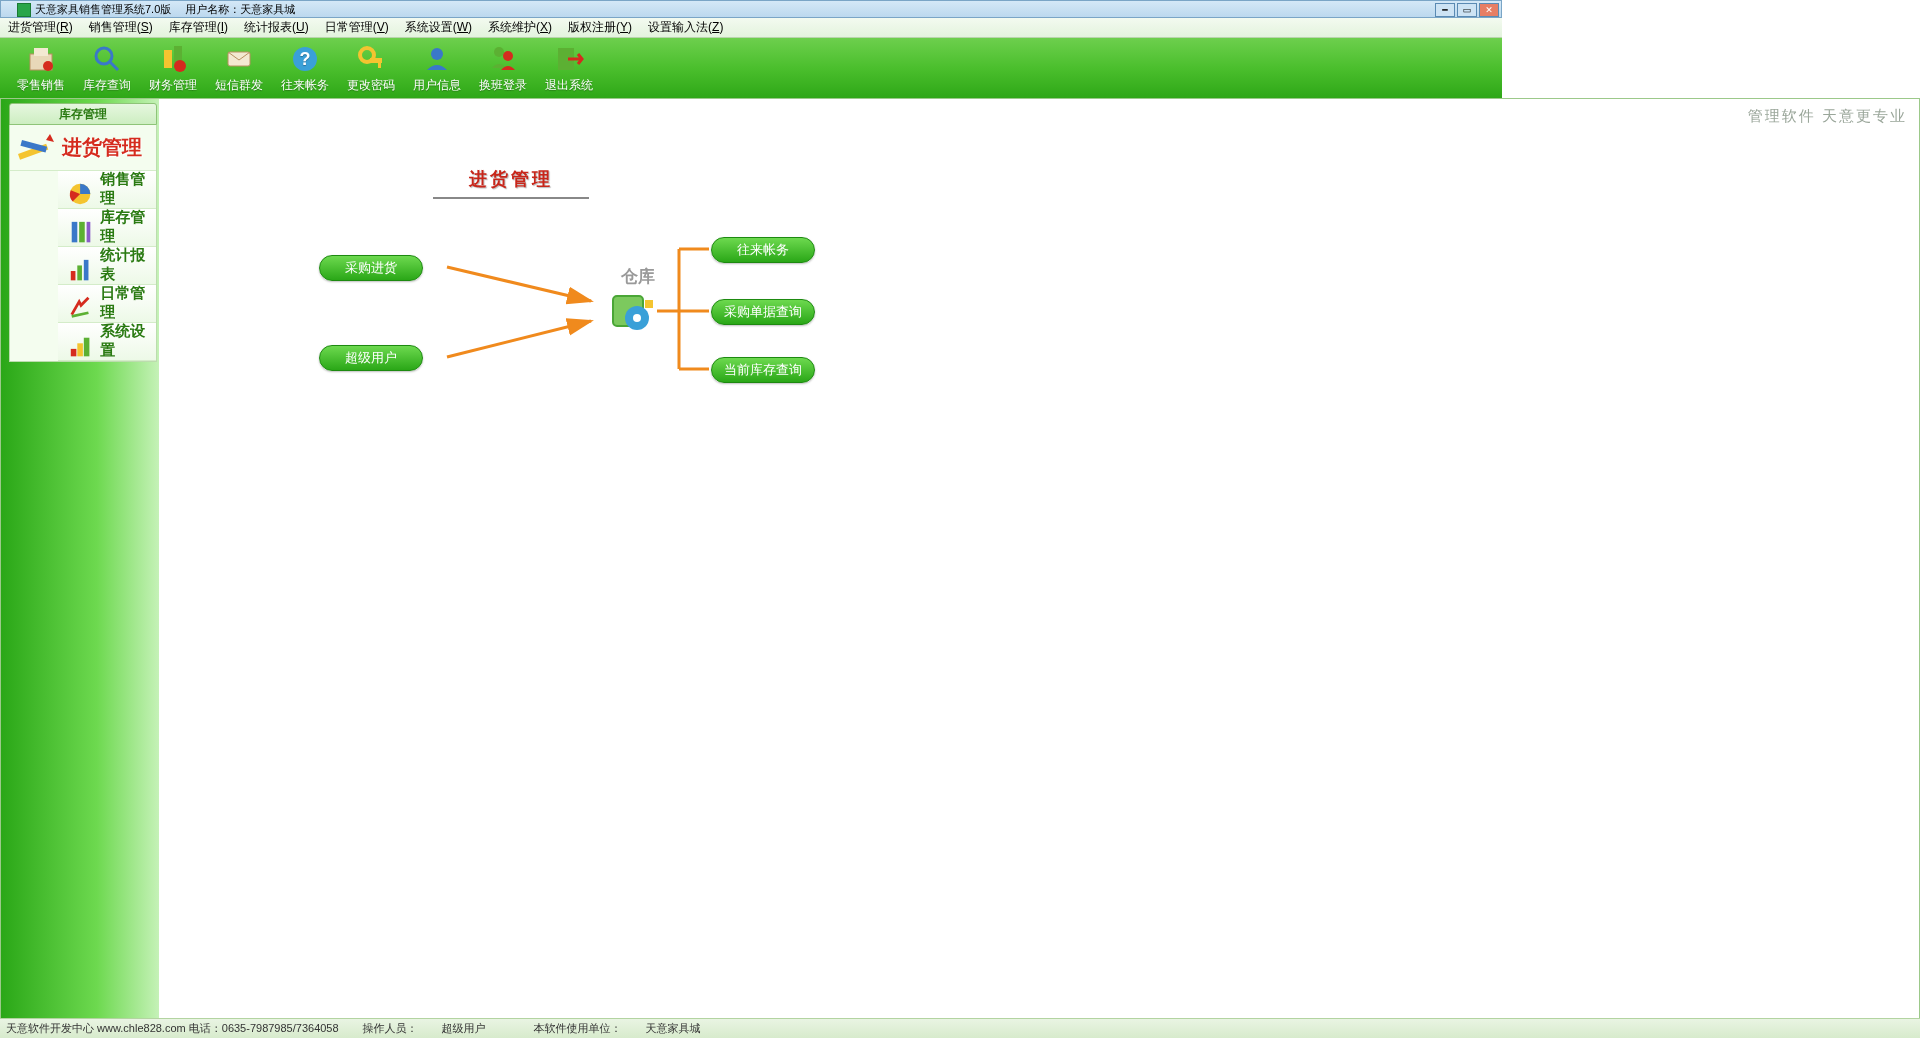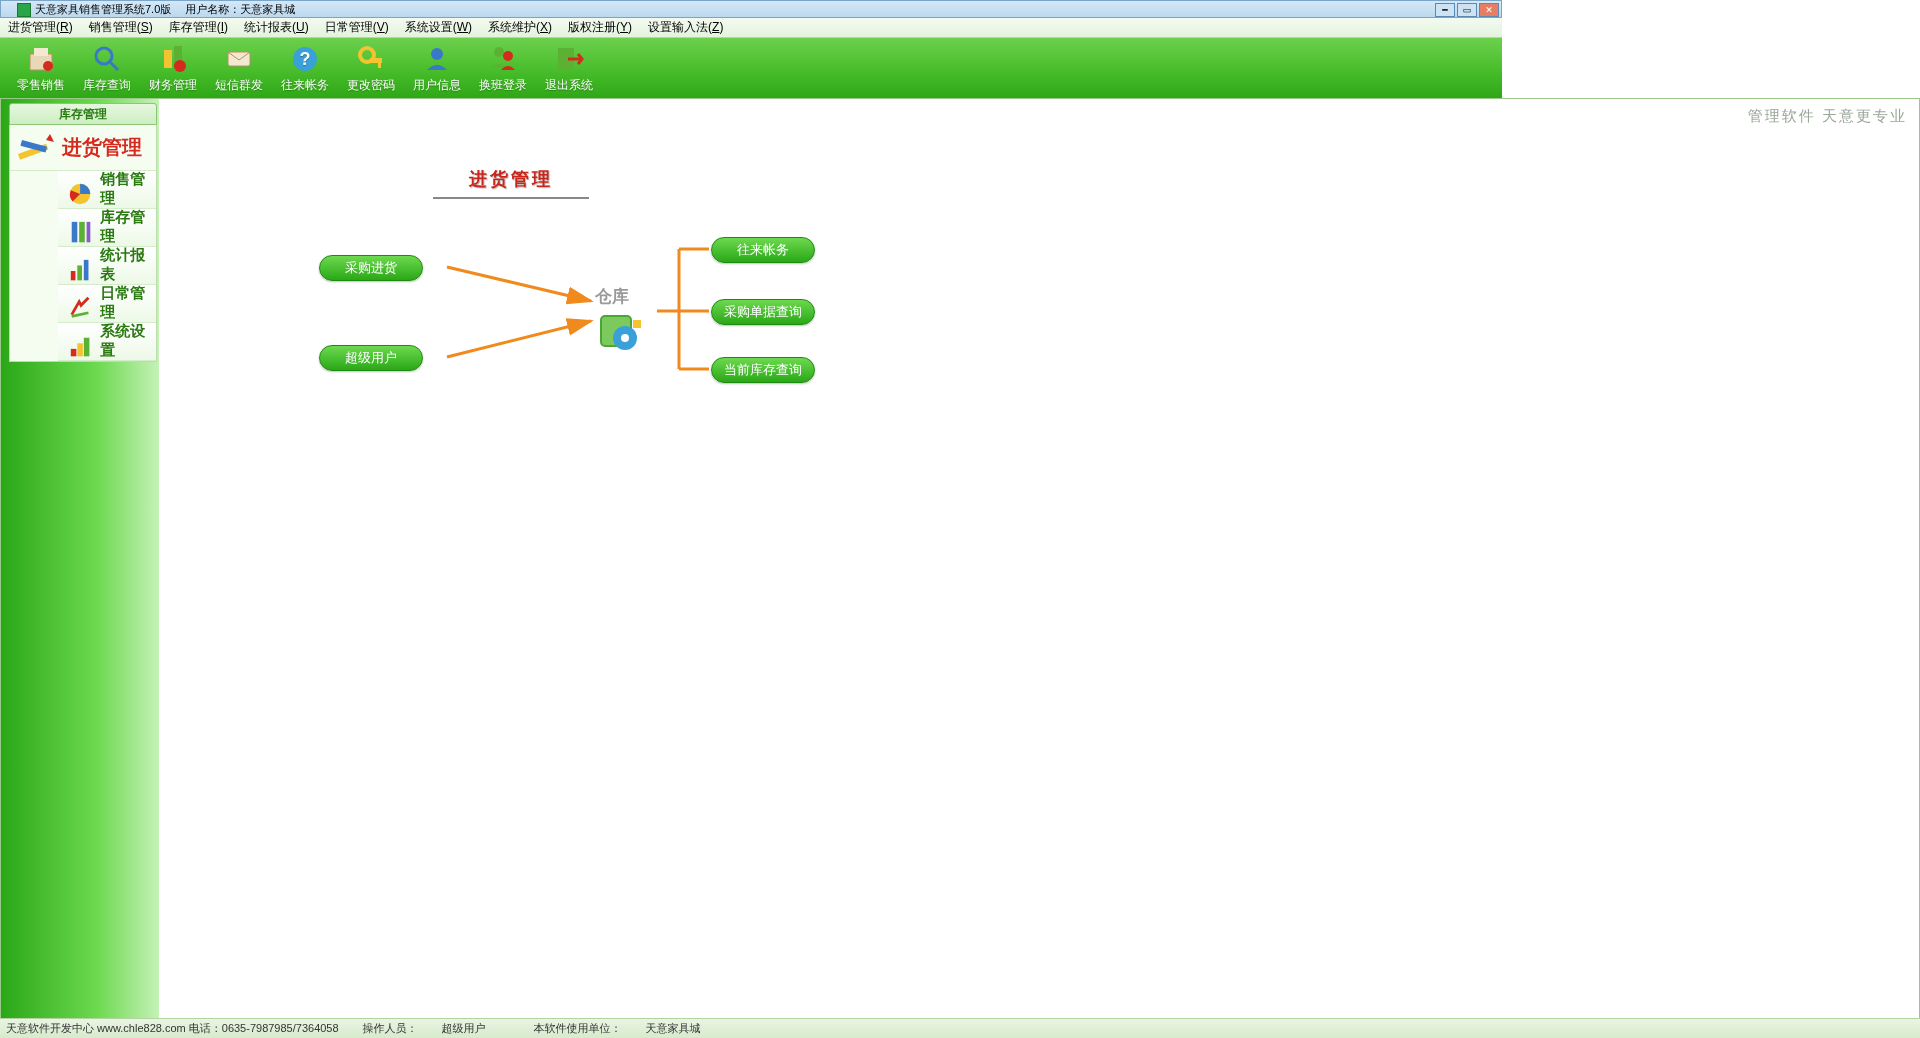--- a/index.html
+++ b/index.html
@@ -38,21 +38,21 @@
 .nav-item .ico { width: 26px; height: 26px; margin-right: 8px; }
 .nav-item .lbl { font-size: 15px; color: #2a7a12; font-weight: bold; }
 
 
 .content { position: absolute; left: 158px; top: 0; right: 0; bottom: 0; background: #fff; }
 .brand { position: absolute; right: 12px; top: 8px; color: #9aa69a; font-size: 15px; letter-spacing: 2px; }
 .flow-title { position: absolute; left: 274px; top: 68px; font-size: 18px; color: #c8261a; font-weight: bold; letter-spacing: 3px; border-bottom: 2px solid #888; padding: 0 36px 6px; text-shadow: 1px 1px 1px #bbb; }
 .flow { position: absolute; left: 140px; top: 130px; width: 540px; height: 200px; }
 .pill { position: absolute; width: 104px; height: 26px; border-radius: 13px; background: linear-gradient(#6dd94f,#2aa717); color: #fff; display: flex; align-items: center; justify-content: center; font-size: 13px; border: 1px solid #1d8a10; cursor: pointer; box-shadow: 0 1px 2px rgba(0,0,0,.25); }
 .flow svg.arrows { position: absolute; left: 0; top: 0; width: 540px; height: 200px; }
-.ware-ico { position: absolute; left: 296px; top: 56px; width: 60px; text-align: left; }
+.ware-ico { position: absolute; left: 296px; top: 36px; width: 60px; text-align: right; }
 .ware-ico .lbl { color: #999; font-size: 17px; font-weight: bold; margin-bottom: 2px; }
 
 
 .statusbar { position: absolute; left: 0; right: 0; bottom: 0; height: 20px; background: linear-gradient(#e9f4e3,#d7ebcc); border-top: 1px solid #b3d4a1; font-size: 11px; display: flex; align-items: center; padding-left: 6px; color: #333; }
 .statusbar span { margin-right: 24px; }
 </style>
 </head>
 <body>
 
 <div class="titlebar">

